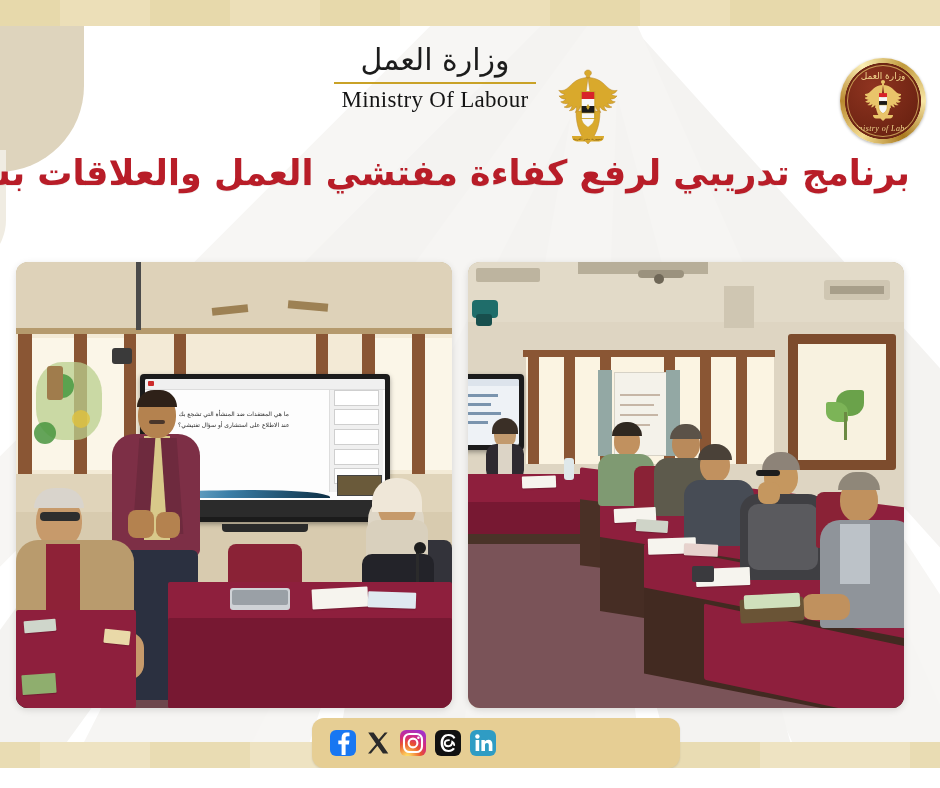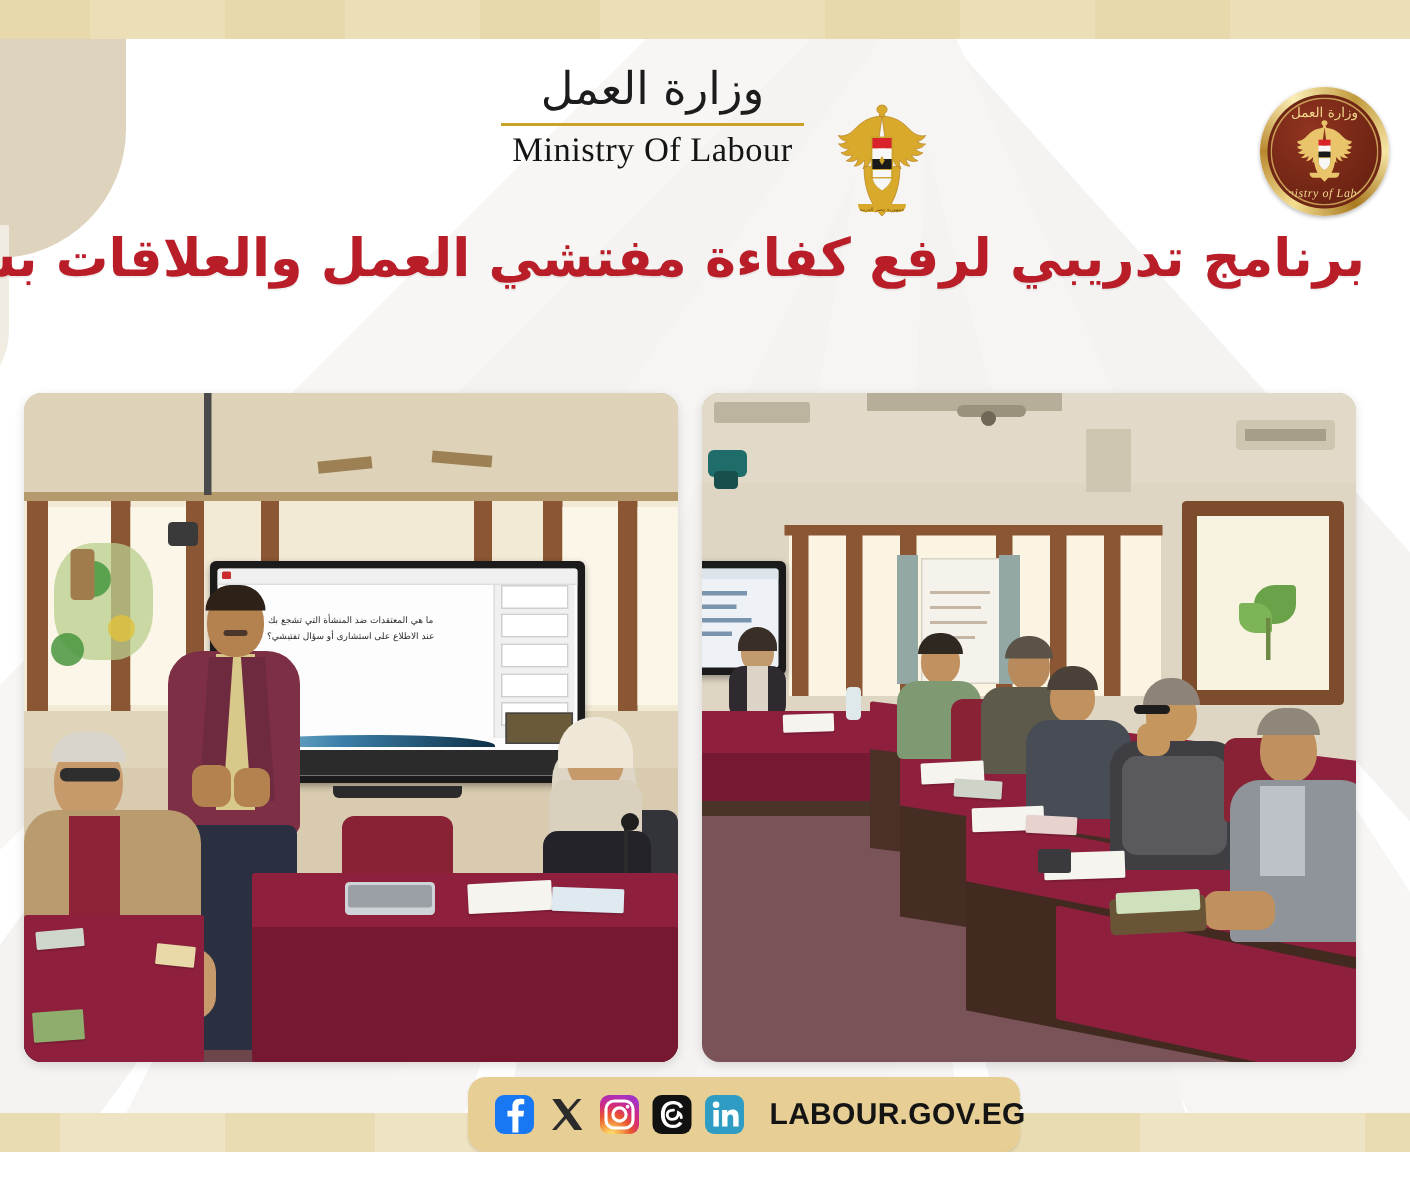--- a/index.html
+++ b/index.html
@@ -527,16 +527,15 @@
     </div>
 
     <div class="sicon li">
       <svg viewBox="0 0 26 26">
         <rect x="5.6" y="10" width="3.6" height="11" fill="#ffffff"></rect>
         <circle cx="7.4" cy="6.5" r="2.2" fill="#ffffff"></circle>
         <path d="M11.4 10h3.4v1.6c.6-1.1 1.9-1.9 3.6-1.9 2.6 0 4 1.6 4 4.8V21h-3.6v-5.7c0-1.5-.6-2.3-1.8-2.3-1.3 0-2 .9-2 2.3V21h-3.6z" fill="#ffffff"></path>
       </svg>
     </div>
 
-    <div class="footer-url">LABOUR.GOV.EG</div>
   </div>
 
 </div>
 
 </body></html>

